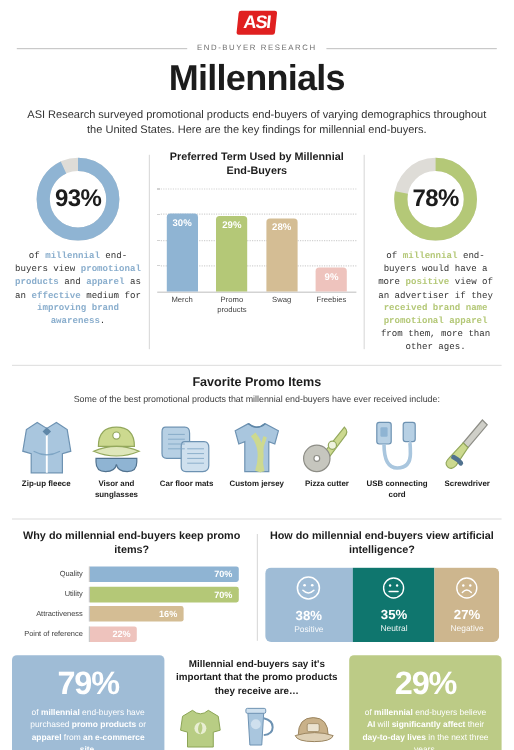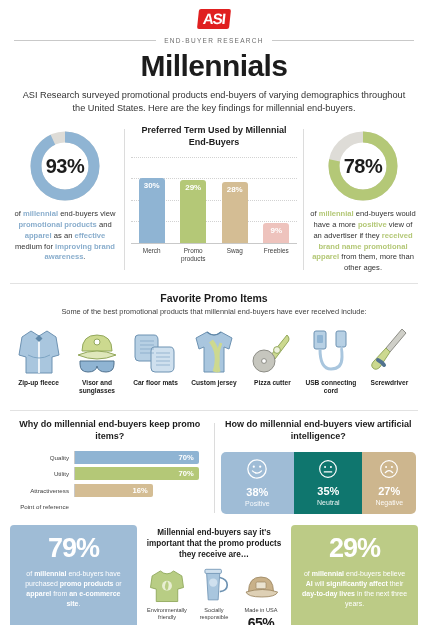--- a/index.html
+++ b/index.html
@@ -47,21 +47,21 @@
   }
   .donut-col { width: 118px; text-align: center; padding-top: 4px; }
   .donut { position: relative; width: 74px; height: 74px; margin: 0 auto; }
   .donut svg { display: block; transform: rotate(-90deg); }
   .donut .pct {
     position: absolute; inset: 0;
     display: flex; align-items: center; justify-content: center;
     font-size: 20px; font-weight: bold; color: #1c1c1c; letter-spacing: -0.5px;
   }
   .donut-cap {
-    font-size: 7.6px; line-height: 1.42; margin-top: 6px; padding: 0 6px; color: #333;
+    font-size: 7.6px; line-height: 1.42; margin-top: 6px; padding: 0 6px; color: #333; font-family: Liberation Mono, monospace;
   }
   .hl-blue { color: #8aaecd; font-weight: bold; }
   .hl-green { color: #b4c877; font-weight: bold; }
 
   .vdiv { width: 1px; background: #dcdcdc; align-self: stretch; margin: 4px 0; }
 
   .chart-col { flex: 1; padding: 0 6px; }
   .chart-title {
     font-size: 9px; font-weight: bold; text-align: center; color: #1c1c1c;
     line-height: 1.3;
@@ -345,20 +345,25 @@
           <div class="hrow">
             <div class="lbl">Attractiveness</div>
             <div class="htrack">
               <div class="hfill" style="width: 58.6667%; background: rgb(212, 189, 148);">
                 <span>16%</span>
               </div>
             </div>
           </div>
           <div class="hrow">
             <div class="lbl">Point of reference</div>
+            <div class="htrack">
+              <div class="hfill" style="width: 29.3333%; background: rgb(238, 195, 189);">
+                <span>22%</span>
+              </div>
+            </div>
           </div>
         </div>
     </div>
     <div class="vdiv"></div>
     <div class="ai-col">
       <div class="sub-title">How do millennial end-buyers view artificial intelligence?</div>
       <div class="ai-boxes" id="aiboxes">
           <div class="ai-box" style="flex: 38 1 0%; background: rgb(159, 188, 214);">
             <div class="face"><svg width="22" height="22" viewBox="0 0 24 24">
                 <circle cx="12" cy="12" r="10" fill="none" stroke="#ffffff" stroke-width="1.4"></circle>

